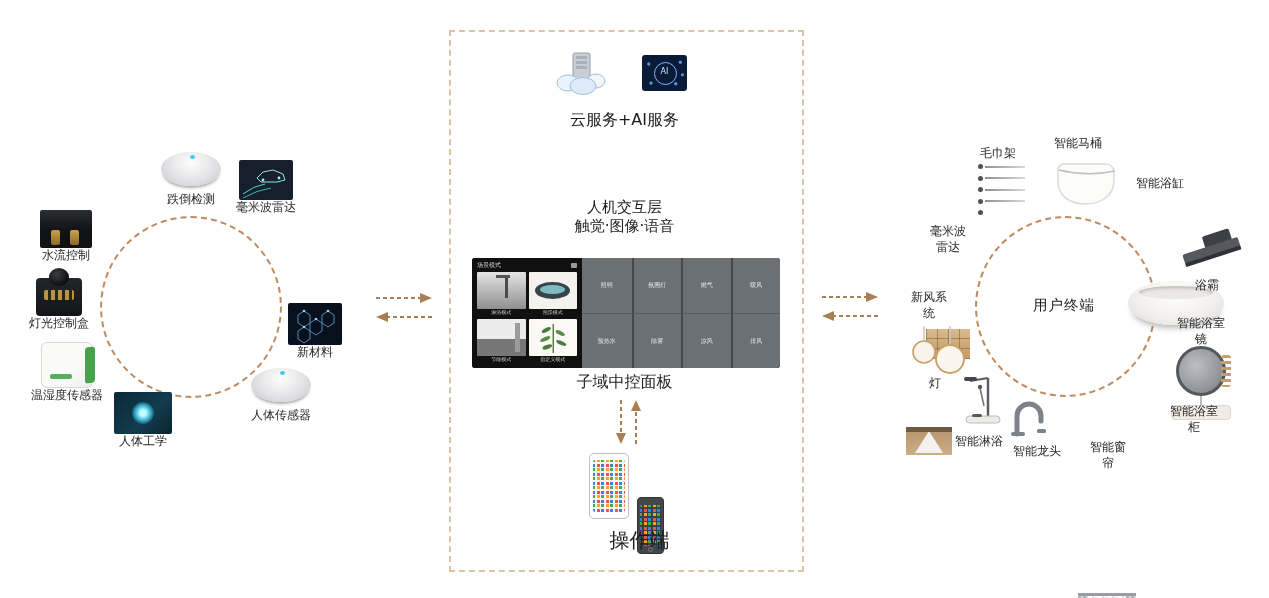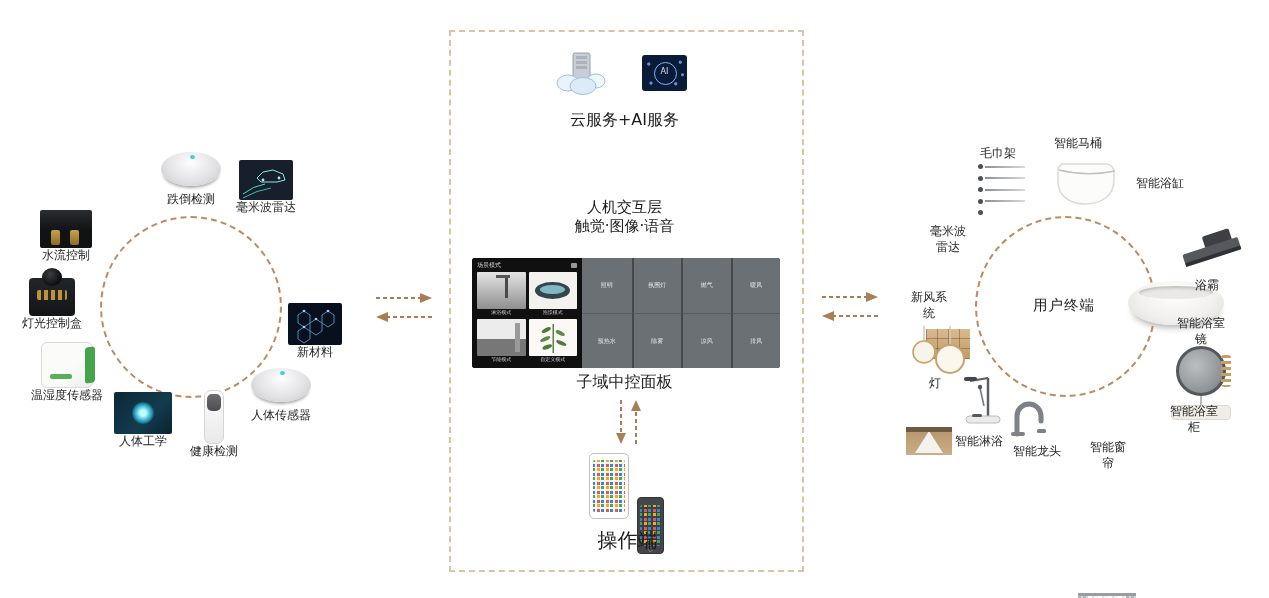--- a/index.html
+++ b/index.html
@@ -134,21 +134,21 @@
     </div>
     <div class="lbl">毫米波雷达</div>
   </div>
 
   <div class="item" style="left:38px;top:210px;width:56px;">
     <div class="waterflow"></div>
     <div class="lbl">水流控制</div>
   </div>
 
 
-  <div class="item" style="left:21px;top:268px;width:62px;">
+  <div class="item" style="left:28px;top:268px;width:62px;">
     <div class="lightbox"></div>
     <div class="lbl">灯光控制盒</div>
   </div>
 
   <div class="item" style="left:288px;top:303px;width:54px;">
     <div class="newmat">
       <svg width="54" height="42" viewBox="0 0 54 42">
         <g fill="none" stroke="#4d89b8" stroke-width="1">
           <polygon points="10,12 16,8 22,12 22,20 16,24 10,20"></polygon>
           <polygon points="22,20 28,16 34,20 34,28 28,32 22,28"></polygon>
@@ -167,24 +167,20 @@
   <div class="item" style="left:30px;top:342px;width:74px;">
     <div class="temphum"></div>
     <div class="lbl">温湿度传感器</div>
   </div>
 
   <div class="item" style="left:119px;top:392px;width:48px;">
     <div class="ergo"></div>
     <div class="lbl">人体工学</div>
   </div>
 
-  <div class="item" style="left:186px;top:390px;width:56px;">
-    <div class="health"></div>
-    <div class="lbl">健康检测</div>
-  </div>
 
   <div class="item" style="left:250px;top:368px;width:62px;">
     <div class="puck"></div>
     <div class="lbl">人体传感器</div>
   </div>
 
   <svg class="arrow-svg" style="left:376px;top:292px;" width="56" height="12">
     <line x1="0" y1="6" x2="44" y2="6" stroke="#a87f55" stroke-width="2" stroke-dasharray="4 3"></line>
     <polygon points="44,1 56,6 44,11" fill="#a87f55"></polygon>
   </svg>
@@ -272,21 +268,21 @@
     <polygon points="1,11 11,11 6,0" fill="#a87f55"></polygon>
   </svg>
 
   <div class="abs tablet" style="left:589px;top:453px;">
       <div class="appscreen"></div>
     </div>
   <div class="abs phone" style="left:637px;top:461px;">
       <div class="appscreen"></div>
     </div>
 
-  <div class="title t20" style="left:452px;top:527px;width:351px;">操作端</div>
+  <div class="title t20" style="left:464px;top:527px;width:351px;">操作端</div>
 
   <svg class="arrow-svg" style="left:822px;top:291px;" width="56" height="12">
     <line x1="0" y1="6" x2="44" y2="6" stroke="#a87f55" stroke-width="2" stroke-dasharray="4 3"></line>
     <polygon points="44,1 56,6 44,11" fill="#a87f55"></polygon>
   </svg>
   <svg class="arrow-svg" style="left:822px;top:310px;" width="56" height="12">
     <line x1="56" y1="6" x2="12" y2="6" stroke="#a87f55" stroke-width="2" stroke-dasharray="4 3"></line>
     <polygon points="12,1 0,6 12,11" fill="#a87f55"></polygon>
   </svg>
 

